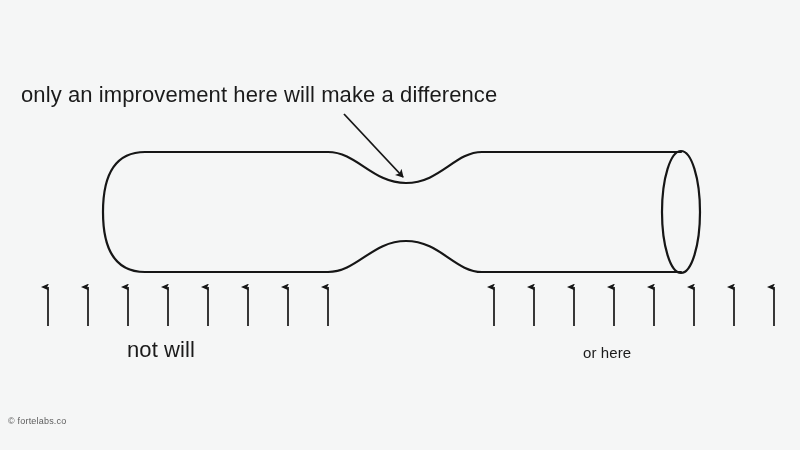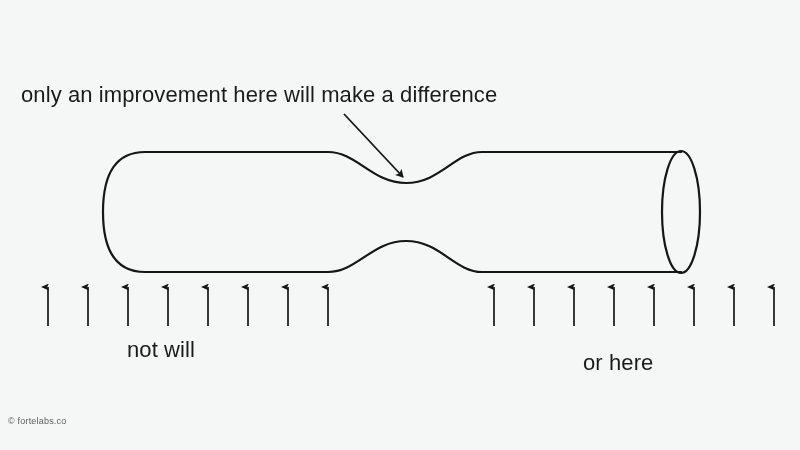--- a/index.html
+++ b/index.html
@@ -43,22 +43,22 @@
     line-height: 26px;
   }
   #left-region-label {
     left: 127px;
     top: 337px;
     font-size: 22px;
     line-height: 26px;
   }
   #right-region-label {
     left: 583px;
-    top: 350px;
-    font-size: 22px;
+    top: 340px;
+    font-size: 15px;
     line-height: 26px;
   }
   #watermark {
     position: absolute;
     left: 8px;
     top: 416px;
     font-size: 9px;
     color: #5d5d5d;
     font-family: "Liberation Sans", sans-serif;
     letter-spacing: 0.2px;

